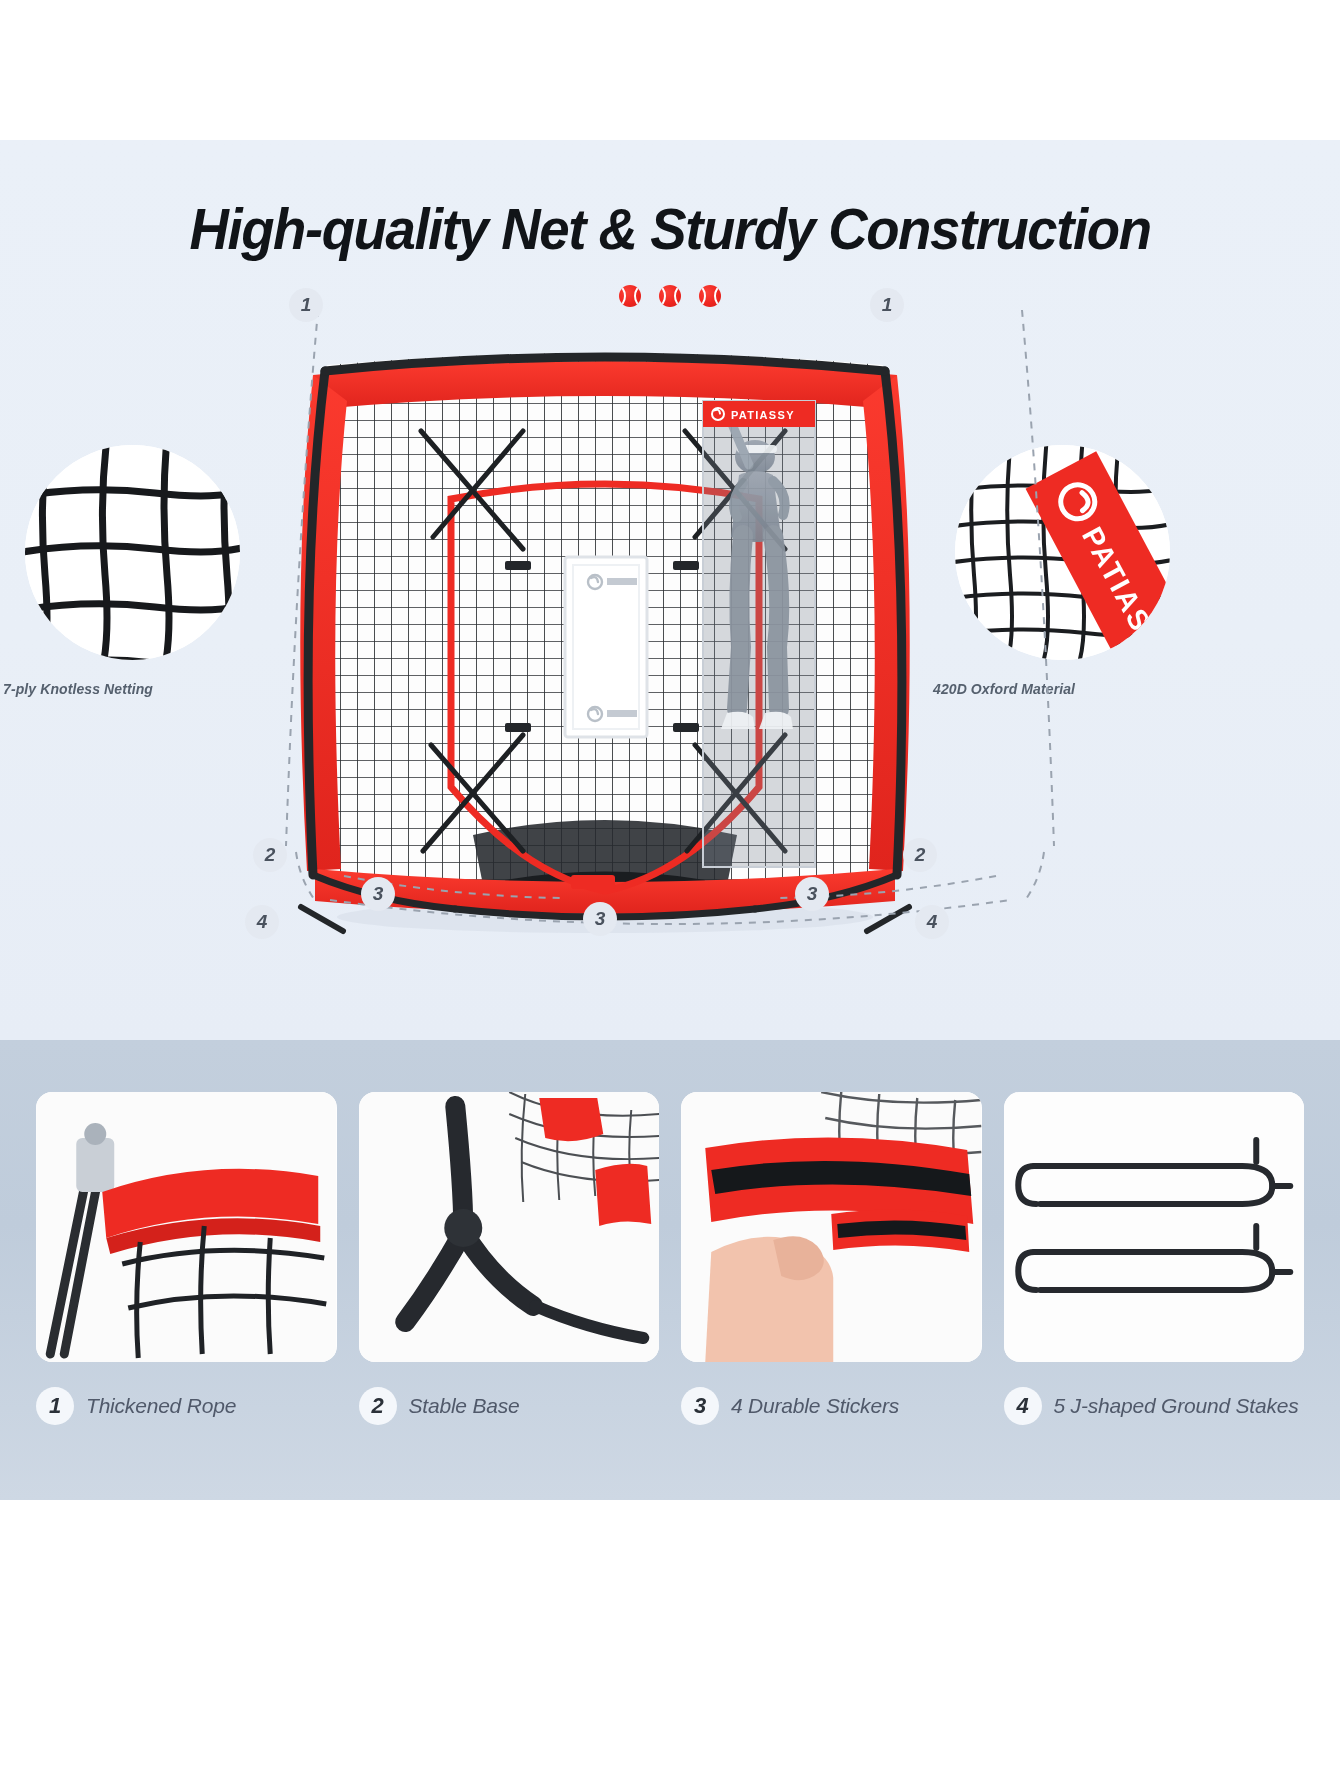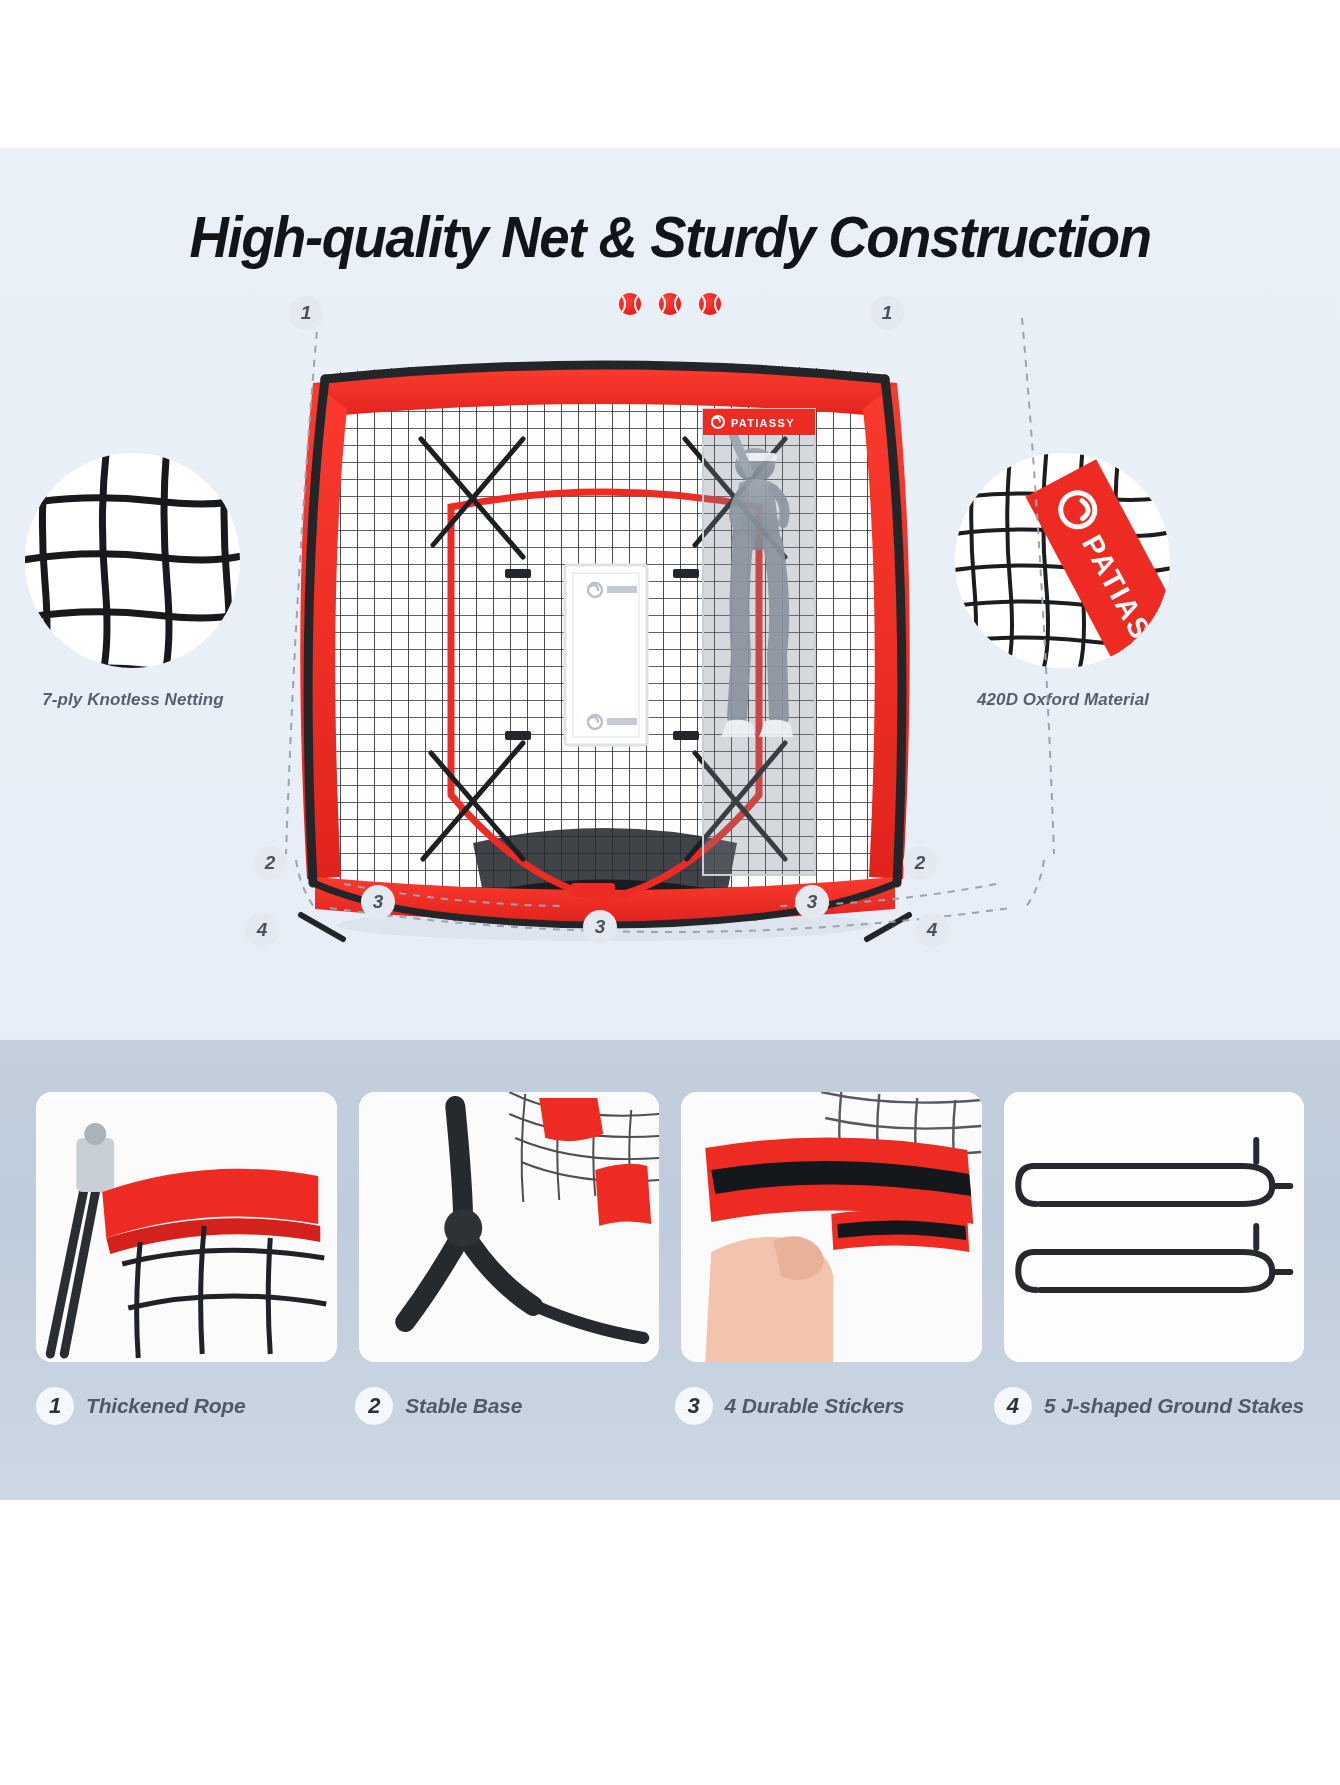--- a/index.html
+++ b/index.html
@@ -6,21 +6,21 @@
   body{
     width:1340px;height:1785px;
     background:#ffffff;
     font-family:"Liberation Sans", sans-serif;
     overflow:hidden;
   }
   .page{position:relative;width:1340px;height:1785px;background:#ffffff;overflow:hidden;}
 
   
   .hero{
-    position:absolute;left:0;top:148px;width:1340px;height:900px;
+    position:absolute;left:0;top:140px;width:1340px;height:900px;
     background:linear-gradient(180deg,#eaf0f8 0%,#e9eff7 55%,#e7edf6 100%);
   }
   .title{
     position:absolute;left:0;top:55px;width:1340px;text-align:center;
     font-family:"Liberation Sans", sans-serif;
     font-size:58px;font-weight:bold;font-style:italic;
     letter-spacing:-1.5px;color:#111418;
     transform:scaleX(.94);
   }
   .balls{position:absolute;left:0;top:145px;width:1340px;text-align:center;font-size:0;}
@@ -44,22 +44,22 @@
   
   .macro{
     position:absolute;border-radius:50%;overflow:hidden;background:#ffffff;
     box-shadow:0 0 0 0 rgba(0,0,0,0);
   }
   .macro-left{left:25px;top:305px;width:215px;height:215px;}
   .macro-right{left:955px;top:305px;width:215px;height:215px;}
   .macro svg{display:block;width:100%;height:100%;}
 
   .cap{
-    position:absolute;text-align:center;width:260px;
-    font-size:17px;font-weight:bold;font-style:italic;color:#55606e;
+    position:absolute;text-align:left;width:260px;
+    font-size:14px;font-weight:bold;font-style:italic;color:#55606e;
     line-height:1.42;letter-spacing:.1px;
   }
   .cap-left{left:3px;top:540px;}
   .cap-right{left:933px;top:540px;}
 
   
   .badge{
     position:absolute;width:34px;height:34px;border-radius:50%;
     background:#e4e9f1;color:#4a525e;
     font-size:19px;font-weight:bold;font-style:italic;
@@ -85,21 +85,21 @@
     position:absolute;left:36px;top:1378px;width:1268px;height:56px;
     display:flex;gap:22px;
   }
   .capcell{flex:1 1 0;display:flex;align-items:center;gap:12px;}
   .num{
     width:38px;height:38px;border-radius:50%;background:#f4f7fb;color:#2b3139;
     font-size:22px;font-weight:bold;font-style:italic;
     display:flex;align-items:center;justify-content:center;flex:0 0 38px;
   }
   .capTxt{
-    font-size:21px;font-weight:bold;font-style:italic;color:#50596a;
+    font-size:21px;font-weight:normal;font-style:italic;color:#50596a;
     white-space:nowrap;letter-spacing:-.2px;
   }
   .bottom-white{position:absolute;left:0;top:1500px;width:1340px;height:285px;background:#fff;}
   .top-white{position:absolute;left:0;top:0;width:1340px;height:140px;background:#fff;}
 </style>
 </head>
 <body>
 
 <div class="page">
 

